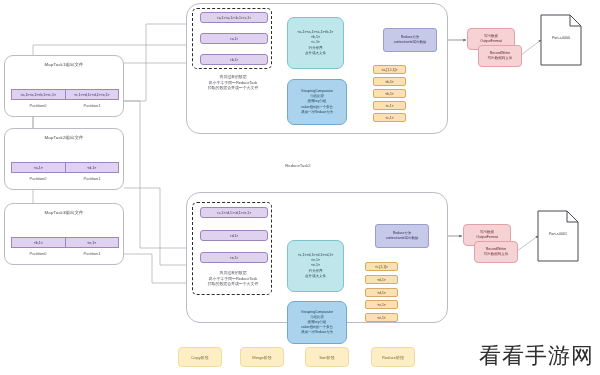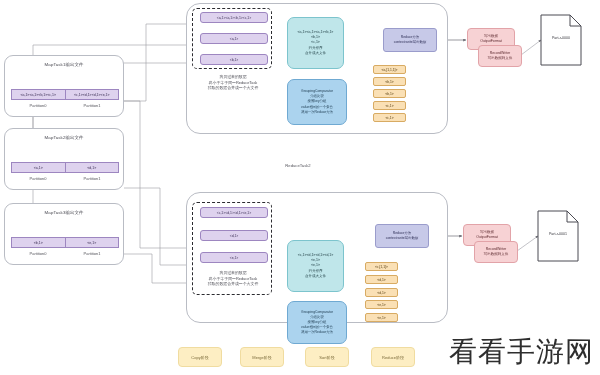--- a/index.html
+++ b/index.html
@@ -111,21 +111,21 @@
     position:absolute; font-size:4.2px; color:#55555c; text-align:center;
   }
   
   .legend-item {
     position:absolute; background:#fdeec3; border:1px solid #f0dca0;
     border-radius:4px; display:flex; align-items:center; justify-content:center;
     font-size:4px; color:#7a6a3a;
   }
   .watermark {
     position:absolute; right:6px; bottom:4px;
-    font-size:28px; color:#2e2e2e; letter-spacing:1px;
+    font-size:22px; color:#2e2e2e; letter-spacing:1px;
     font-family:"DejaVu Sans", sans-serif; font-weight:400;
   }
 </style>
 </head>
 <body>
 
 <div id="canvas">
 
   <svg class="wires" viewBox="0 0 600 375">
     <defs>

